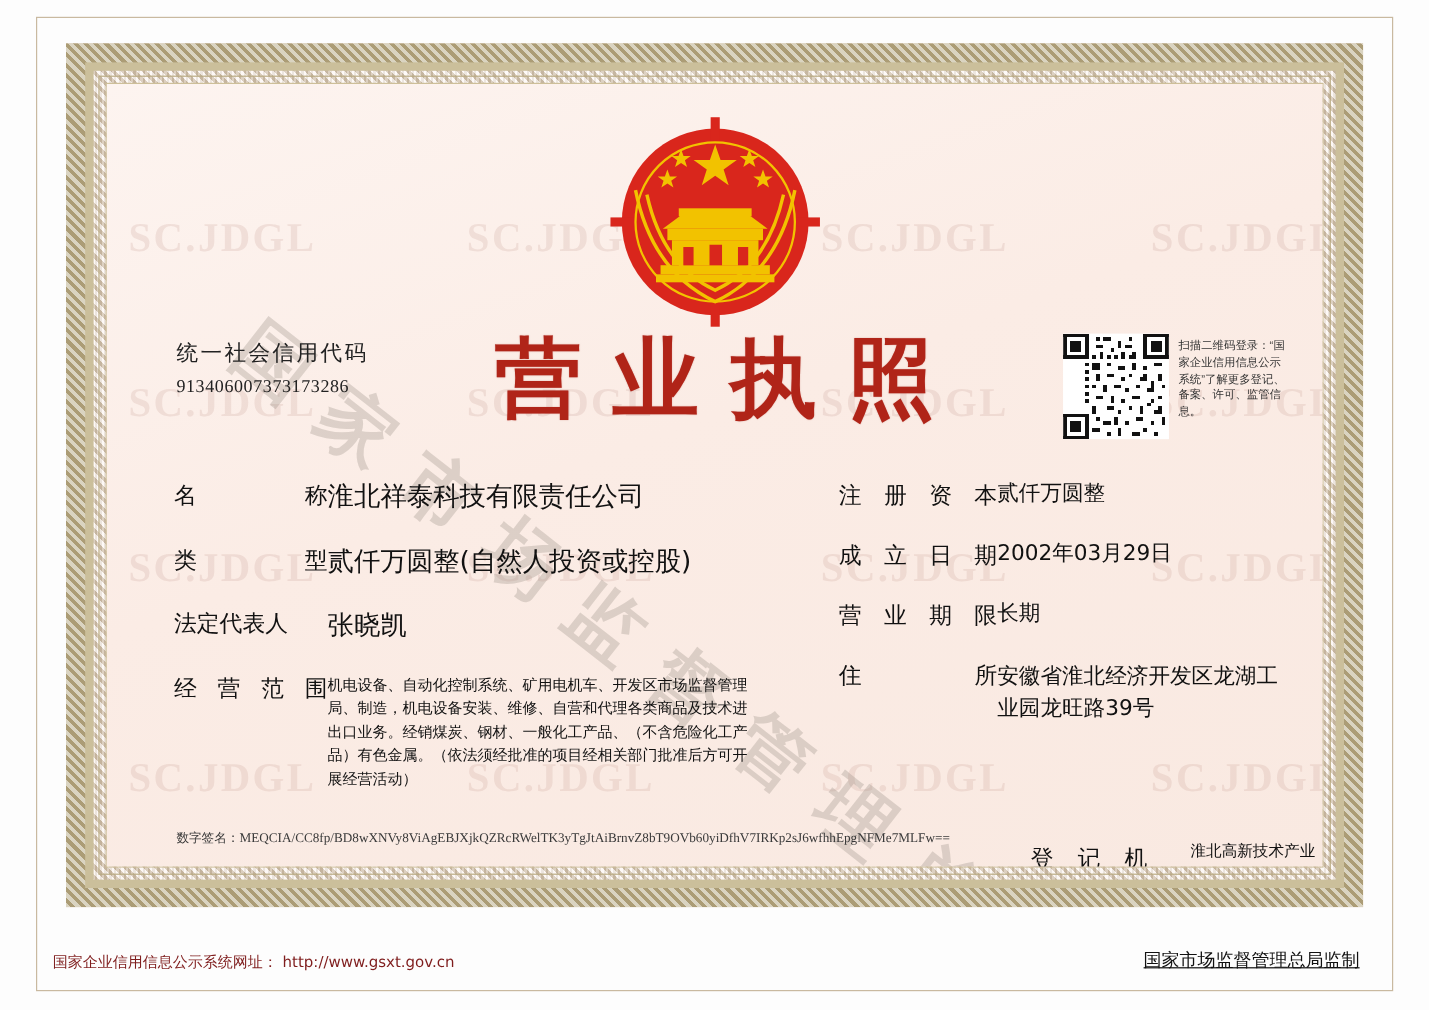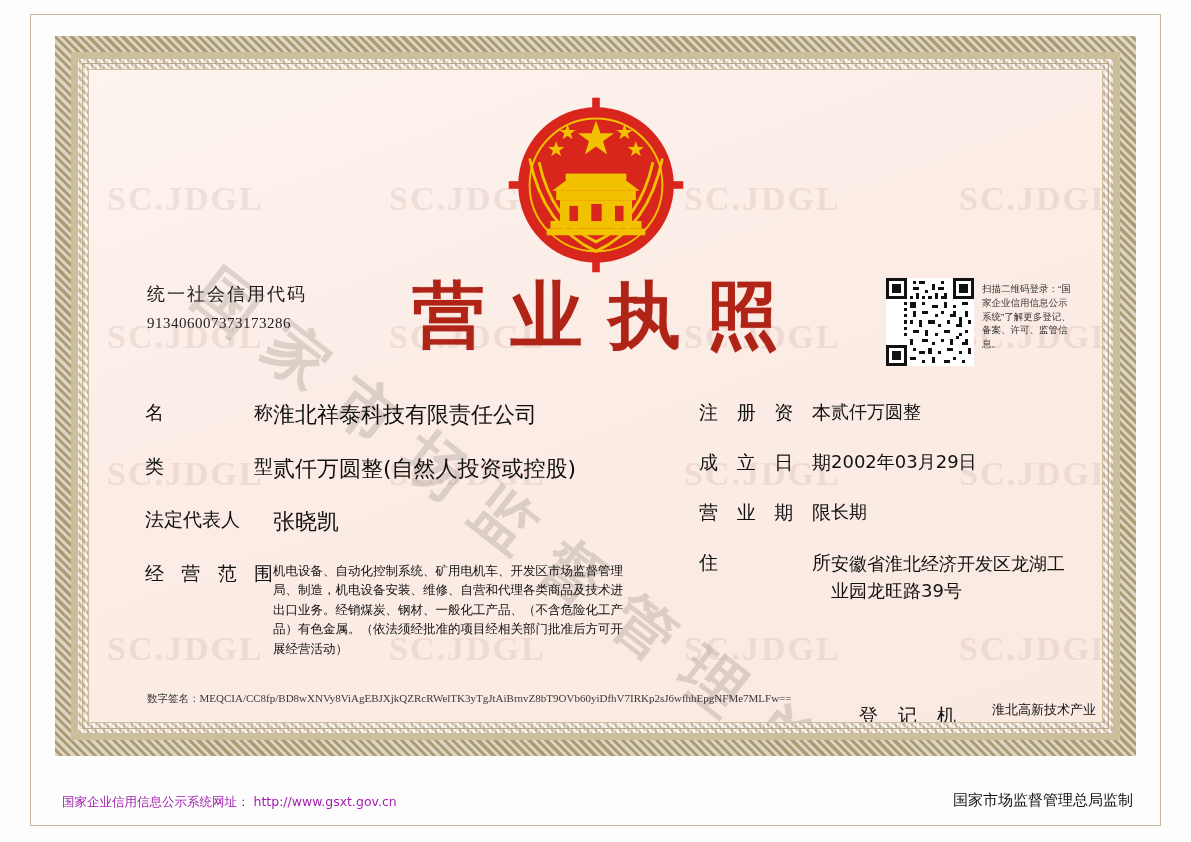--- a/index.html
+++ b/index.html
@@ -288,33 +288,34 @@
     white-space: nowrap;
   }
   .sig .sig-label {
     font-family: "DejaVu Sans", "Liberation Sans", sans-serif;
     font-size: 10.5px;
   }
 
   
   .footer-left {
     position: absolute;
-    left: 62px;
+    left: 44px;
     top: 794px;
     font-size: 12.5px;
-    color: #a21caf;
+    color: #7f1d1d;
     font-family: "DejaVu Sans", "Liberation Sans", sans-serif;
   }
   .footer-right {
     position: absolute;
     right: 58px;
     top: 791px;
     font-size: 15px;
     color: #111;
     font-family: "DejaVu Sans", "Liberation Sans", sans-serif;
+    text-decoration: underline;
   }
 </style>
 </head>
 <body>
 
 <div class="page">
 
   <div class="outer-rule"></div>
 
   <div class="cert">

